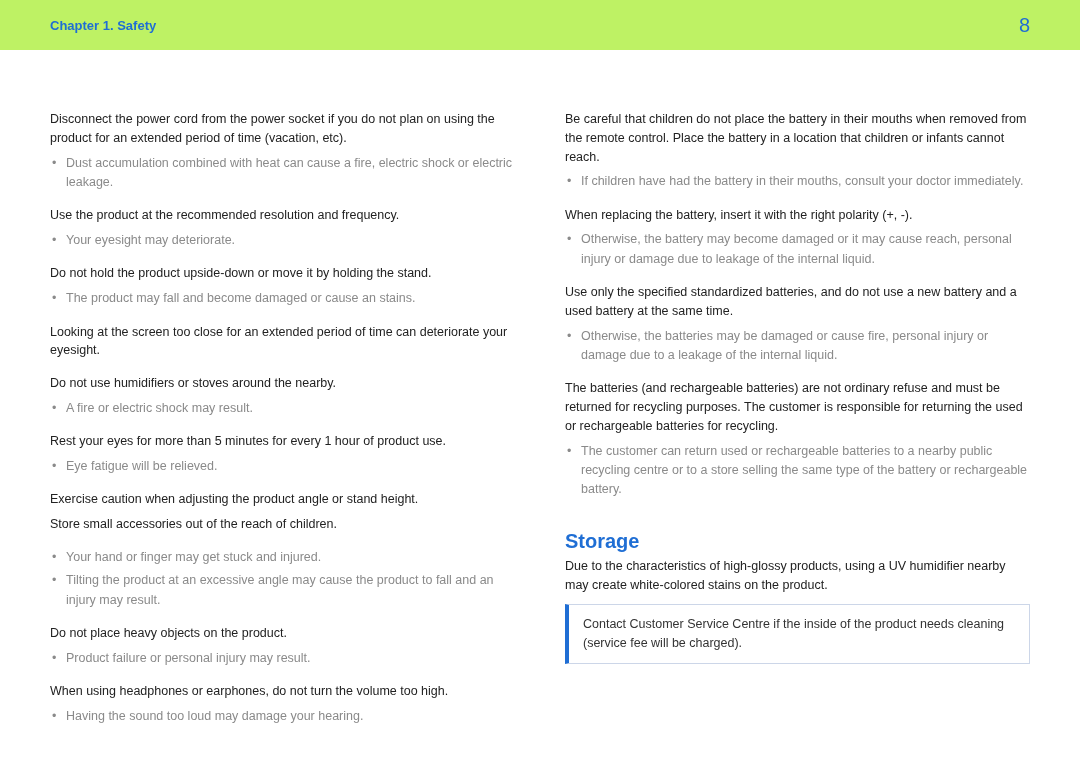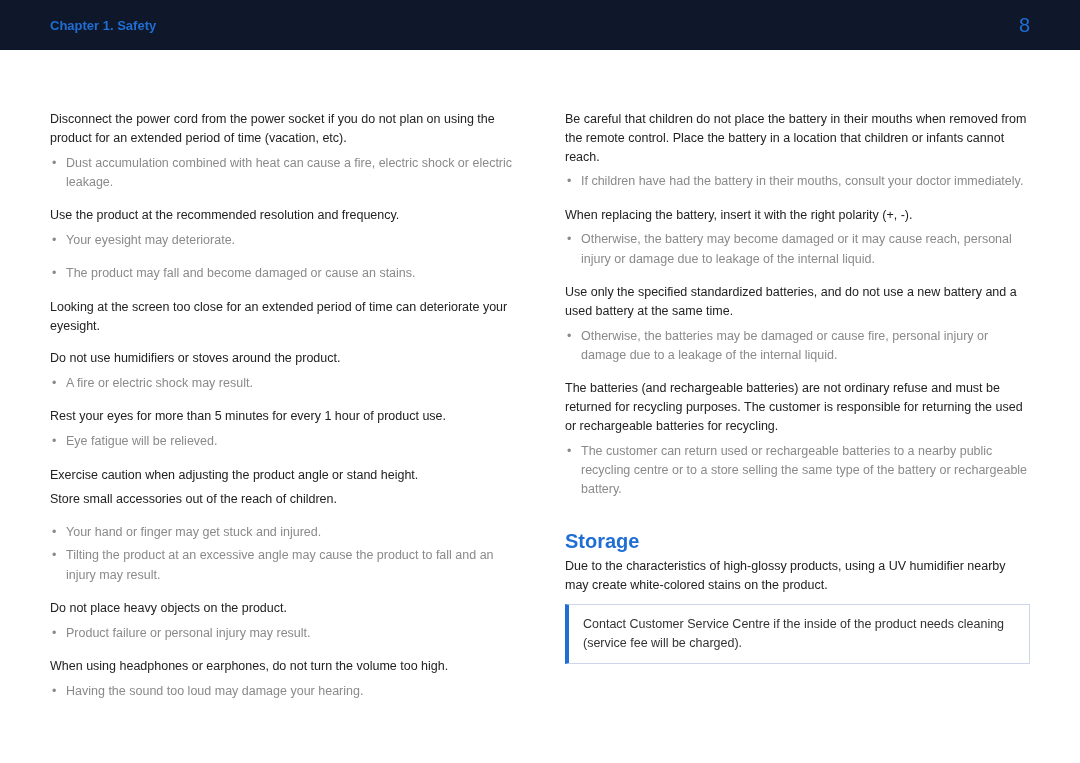--- a/index.html
+++ b/index.html
@@ -5,21 +5,21 @@
   * { margin: 0; padding: 0; box-sizing: border-box; }
   body {
     width: 1080px;
     height: 763px;
     background: #ffffff;
     font-family: Arial, Helvetica, sans-serif;
     color: #333;
     position: relative;
   }
   .header {
-    background: #0f172a;
+    background: #bef264;
     padding: 14px 50px 13px 50px;
     display: flex;
     justify-content: space-between;
     align-items: center;
   }
   .chapter {
     color: #1f6ed4;
     font-weight: 600;
     font-size: 13px;
   }
@@ -96,27 +96,28 @@
     <div class="para">Disconnect the power cord from the power socket if you do not plan on using the product for an extended period of time (vacation, etc).</div>
     <ul class="sub">
       <li>Dust accumulation combined with heat can cause a fire, electric shock or electric leakage.</li>
     </ul>
 
     <div class="para">Use the product at the recommended resolution and frequency.</div>
     <ul class="sub">
       <li>Your eyesight may deteriorate.</li>
     </ul>
 
+    <div class="para">Do not hold the product upside-down or move it by holding the stand.</div>
     <ul class="sub">
       <li>The product may fall and become damaged or cause an stains.</li>
     </ul>
 
     <div class="para section-gap">Looking at the screen too close for an extended period of time can deteriorate your eyesight.</div>
 
-    <div class="para">Do not use humidifiers or stoves around the product.</div>
+    <div class="para">Do not use humidifiers or stoves around the nearby.</div>
     <ul class="sub">
       <li>A fire or electric shock may result.</li>
     </ul>
 
     <div class="para">Rest your eyes for more than 5 minutes for every 1 hour of product use.</div>
     <ul class="sub">
       <li>Eye fatigue will be relieved.</li>
     </ul>
 
 

